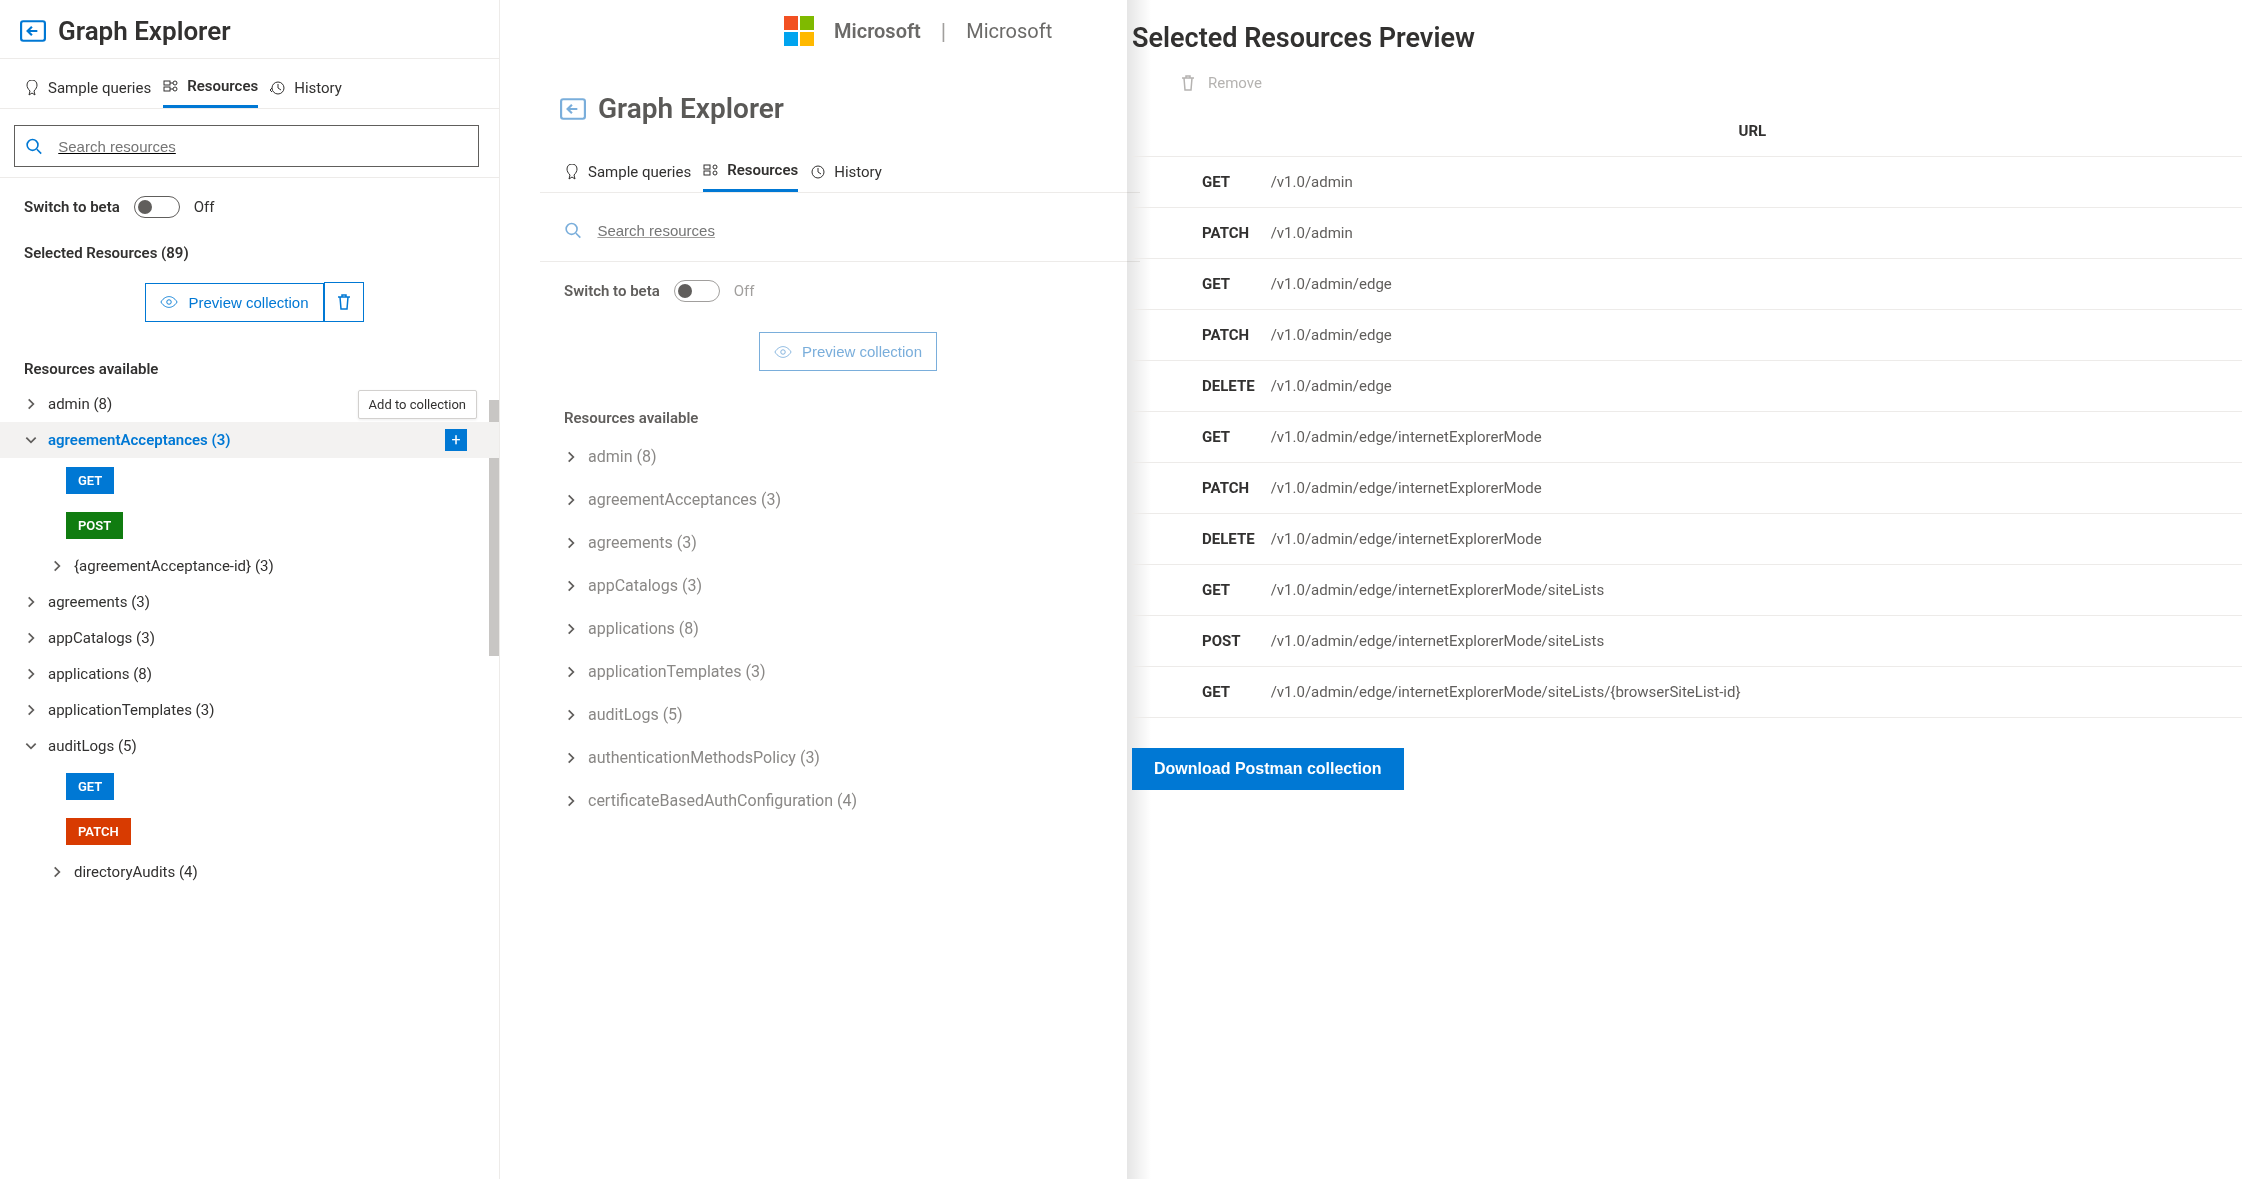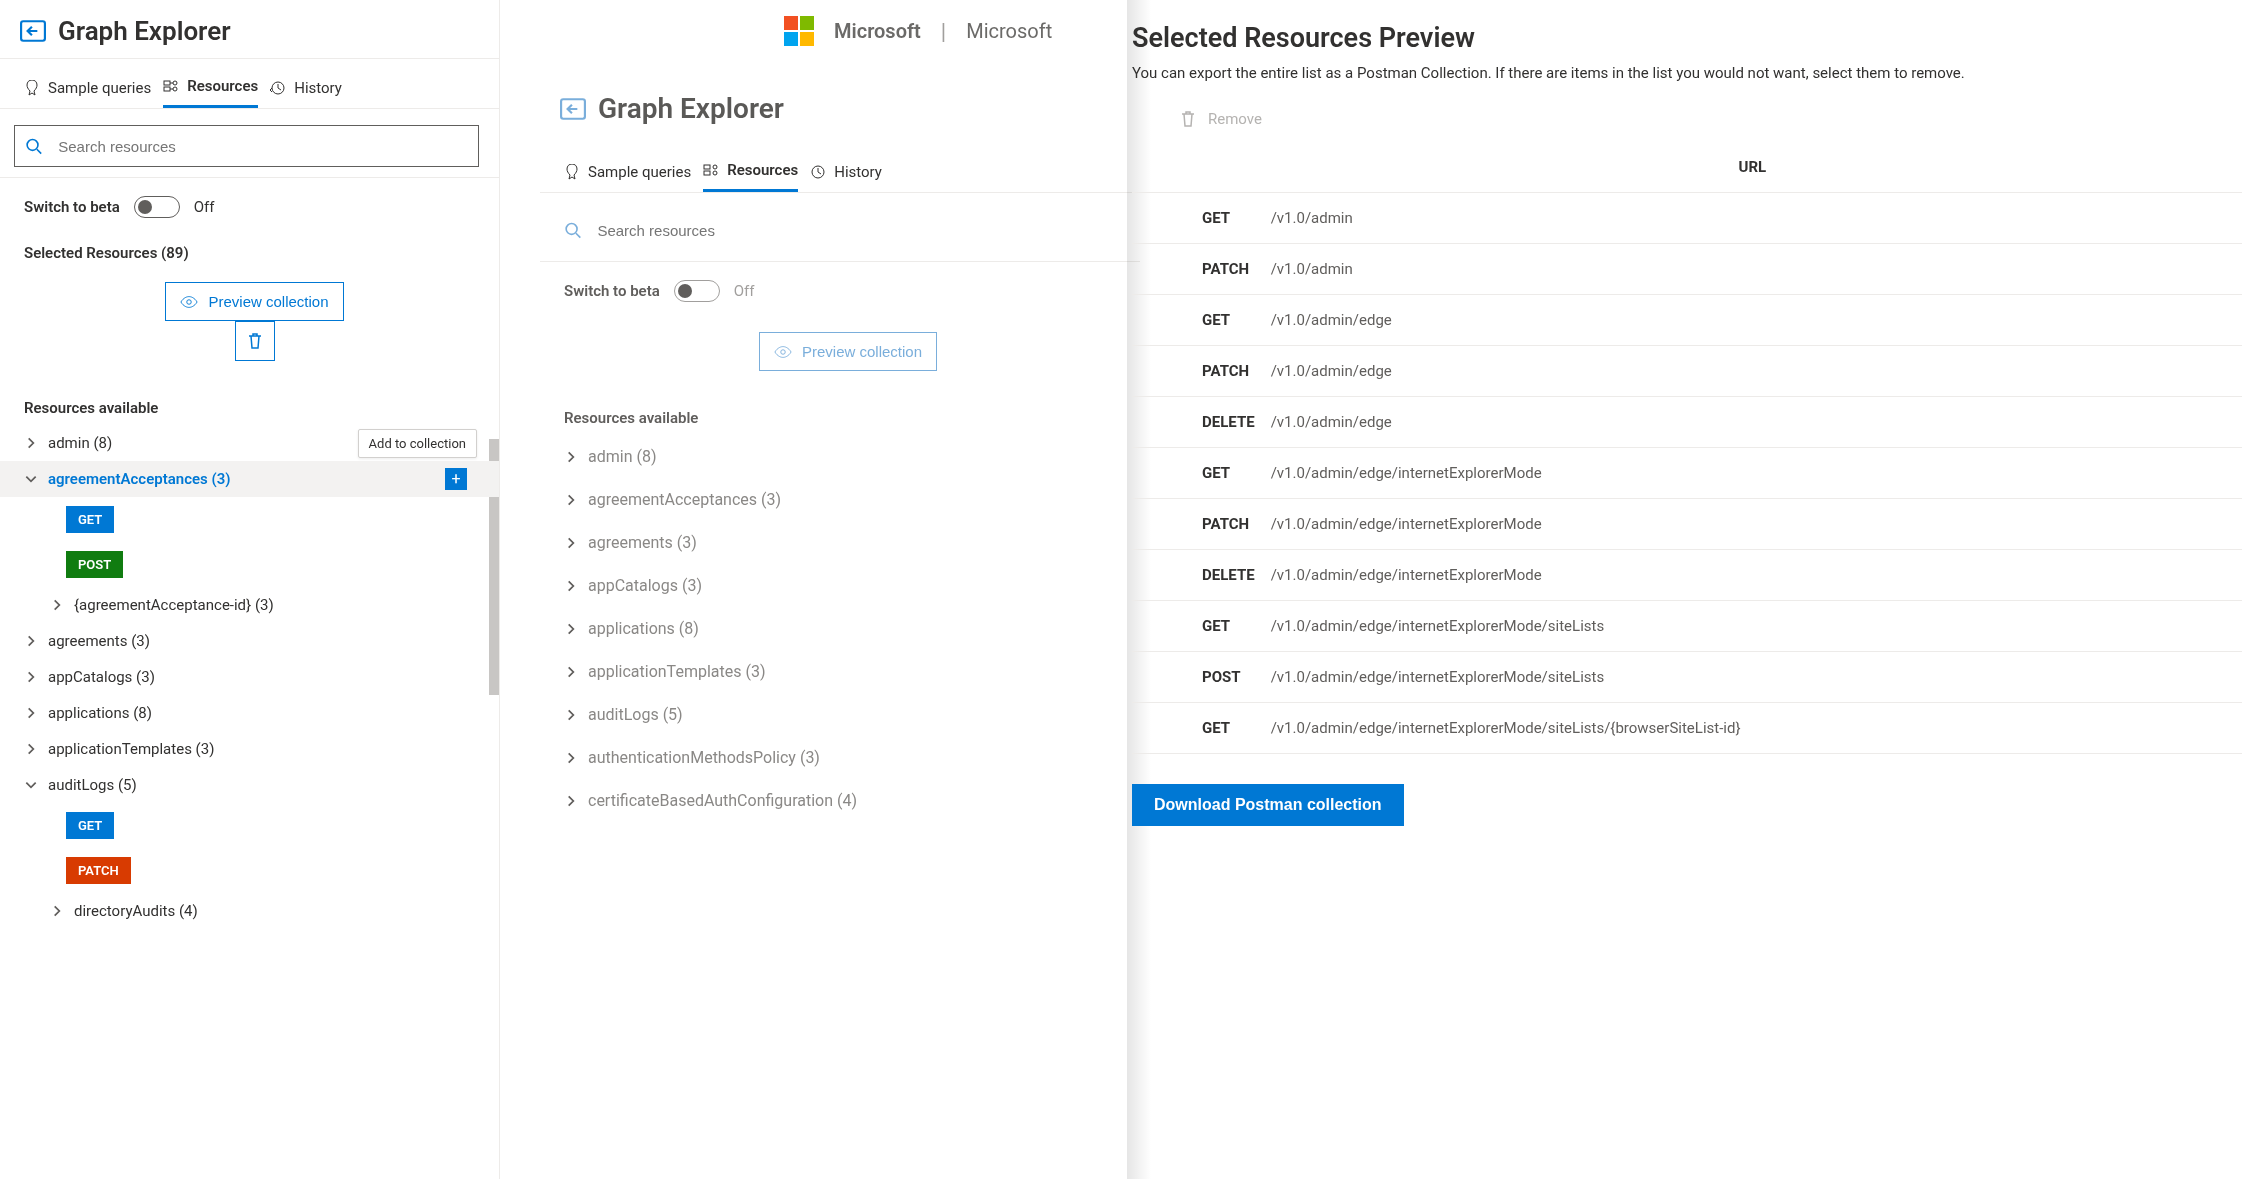--- a/index.html
+++ b/index.html
@@ -58,20 +58,21 @@
   border: 1px solid #605e5c;
   height: 42px;
   padding: 0 10px;
 }
 .ge-search svg { color: #0078d4; width: 18px; height: 18px; }
 .ge-search input {
   border: none; outline: none;
   font-size: 15px;
   padding-left: 16px;
   width: 100%;
+  text-decoration: underline;
 }
 
 
 .ge-switch-row {
   display: flex; align-items: center; gap: 14px;
   padding: 18px 24px;
 }
 .ge-switch-label { font-weight: 600; font-size: 15px; }
 .ge-toggle {
   width: 46px; height: 22px;
@@ -84,23 +85,22 @@
   width: 14px; height: 14px;
   border-radius: 50%;
   background:#605e5c;
   position: absolute; top: 3px; left: 3px;
 }
 .ge-switch-state { font-size: 15px; }
 
 
 .ge-selected-title { font-weight: 600; padding: 8px 24px; font-size: 15px; }
 .ge-selected-actions {
-  display: flex; align-items: center; justify-content: flex-start;
+  display: flex; align-items: center; justify-content: center;
   padding: 12px 24px 16px 34px;
-  flex-direction: column;
 }
 .btn-outline-primary {
   border: 1px solid #0078d4;
   color: #0078d4;
   background: #fff;
   padding: 10px 14px;
   font-size: 15px;
   display: flex; align-items: center; gap: 10px;
   cursor: pointer;
 }
@@ -532,21 +532,20 @@
         </svg>
         <span class="label">certificateBasedAuthConfiguration (4)</span>
       </div>
     </div>
 </div>
 
 <div class="panel-mid-shadow"></div>
 
 <div class="panel-right">
   <div class="pr-title">Selected Resources Preview</div>
-  <div class="pr-sub">You can export the entire list as a Postman Collection. If there are items in the list you would not want, select them to remove.</div>
 
   <div class="pr-remove">
     <svg viewBox="0 0 16 18">
         <path d="M2 4h12M6 4V2h4v2M4 4l1 12h6l1-12" fill="none" stroke="currentColor" stroke-width="1.5"></path>
       </svg>
     <span>Remove</span>
   </div>
 
   <table class="pr-table">
     <thead>

